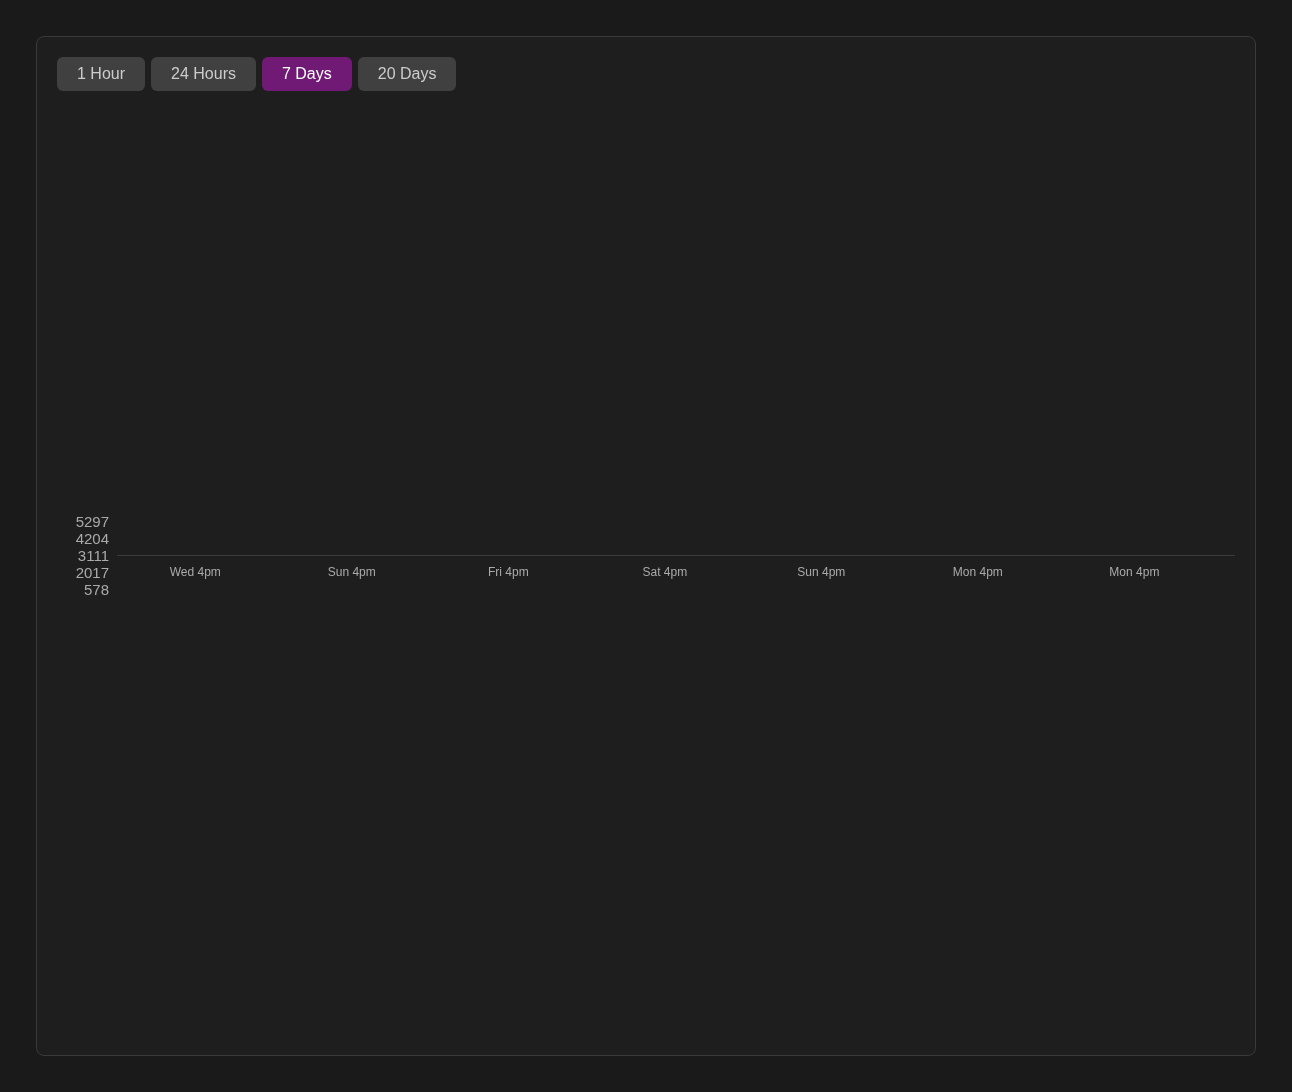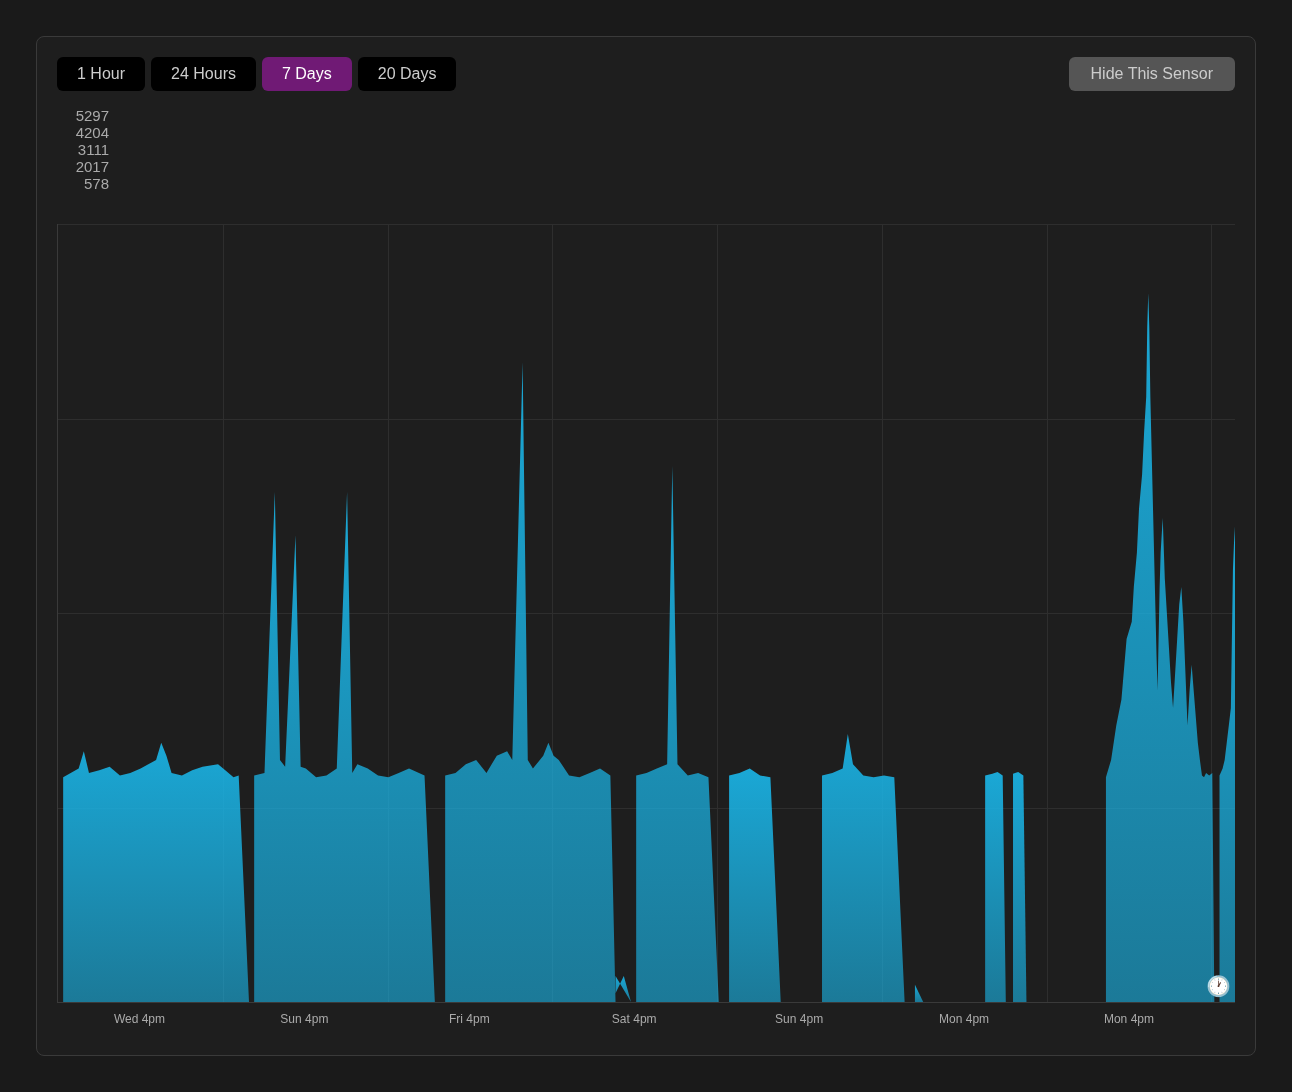--- a/index.html
+++ b/index.html
@@ -22,21 +22,21 @@
       display: flex;
       flex-direction: column;
     }
     .toolbar {
       display: flex;
       align-items: center;
       margin-bottom: 16px;
       gap: 6px;
     }
     .time-btn {
-      background: #000000;
+      background: #404040;
       color: #ccc;
       border: none;
       border-radius: 6px;
       padding: 8px 20px;
       font-size: 16px;
       cursor: pointer;
       font-weight: 500;
     }
     .time-btn.active {
       background: #701a75;
@@ -49,22 +49,23 @@
       border: none;
       border-radius: 6px;
       padding: 8px 22px;
       font-size: 16px;
       cursor: pointer;
       font-weight: 500;
     }
     .chart-area {
       flex: 1;
       display: flex;
-      flex-direction: column;
+      flex-direction: row;
       position: relative;
+      align-items: center;
     }
     .y-axis {
       display: flex;
       flex-direction: column;
       justify-content: space-between;
       padding-bottom: 32px;
       width: 60px;
       align-items: flex-end;
       padding-right: 8px;
     }
@@ -124,21 +125,20 @@
 <body>
 
 <div class="chart-container">
 
   <div class="toolbar">
     <button class="time-btn">1 Hour</button>
     <button class="time-btn">24 Hours</button>
     <button class="time-btn active">7 Days</button>
     <button class="time-btn">20 Days</button>
     <div class="spacer"></div>
-    <button class="hide-btn">Hide This Sensor</button>
   </div>
 
   <div class="chart-area">
 
     <div class="y-axis">
       <span class="y-label">5297</span>
       <span class="y-label">4204</span>
       <span class="y-label">3111</span>
       <span class="y-label">2017</span>
       <span class="y-label">578</span>

